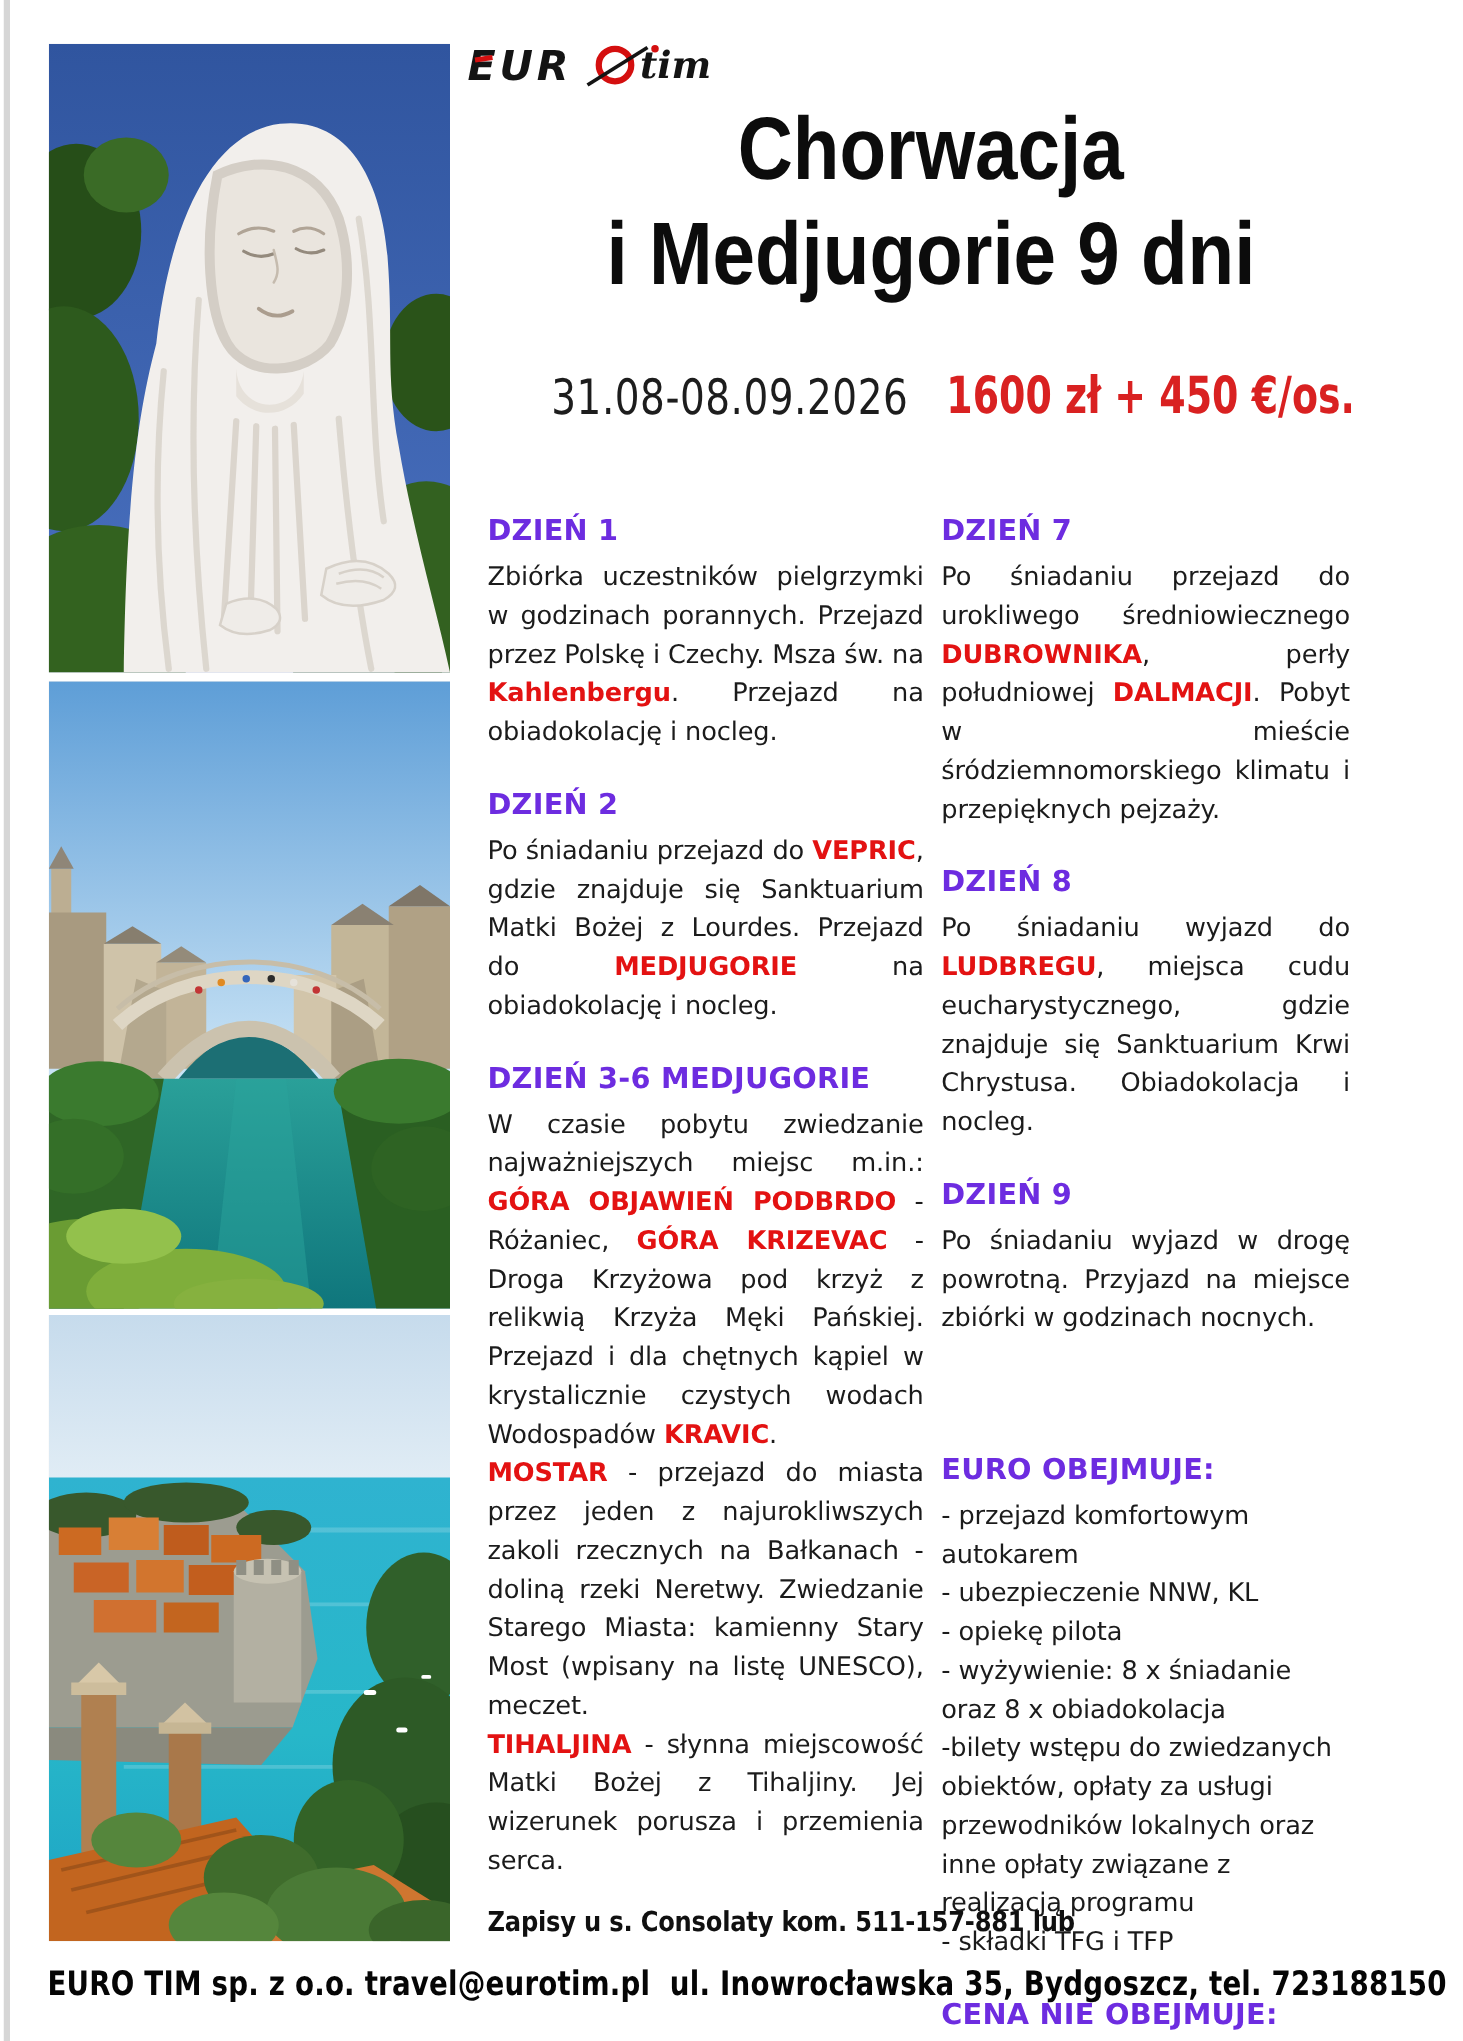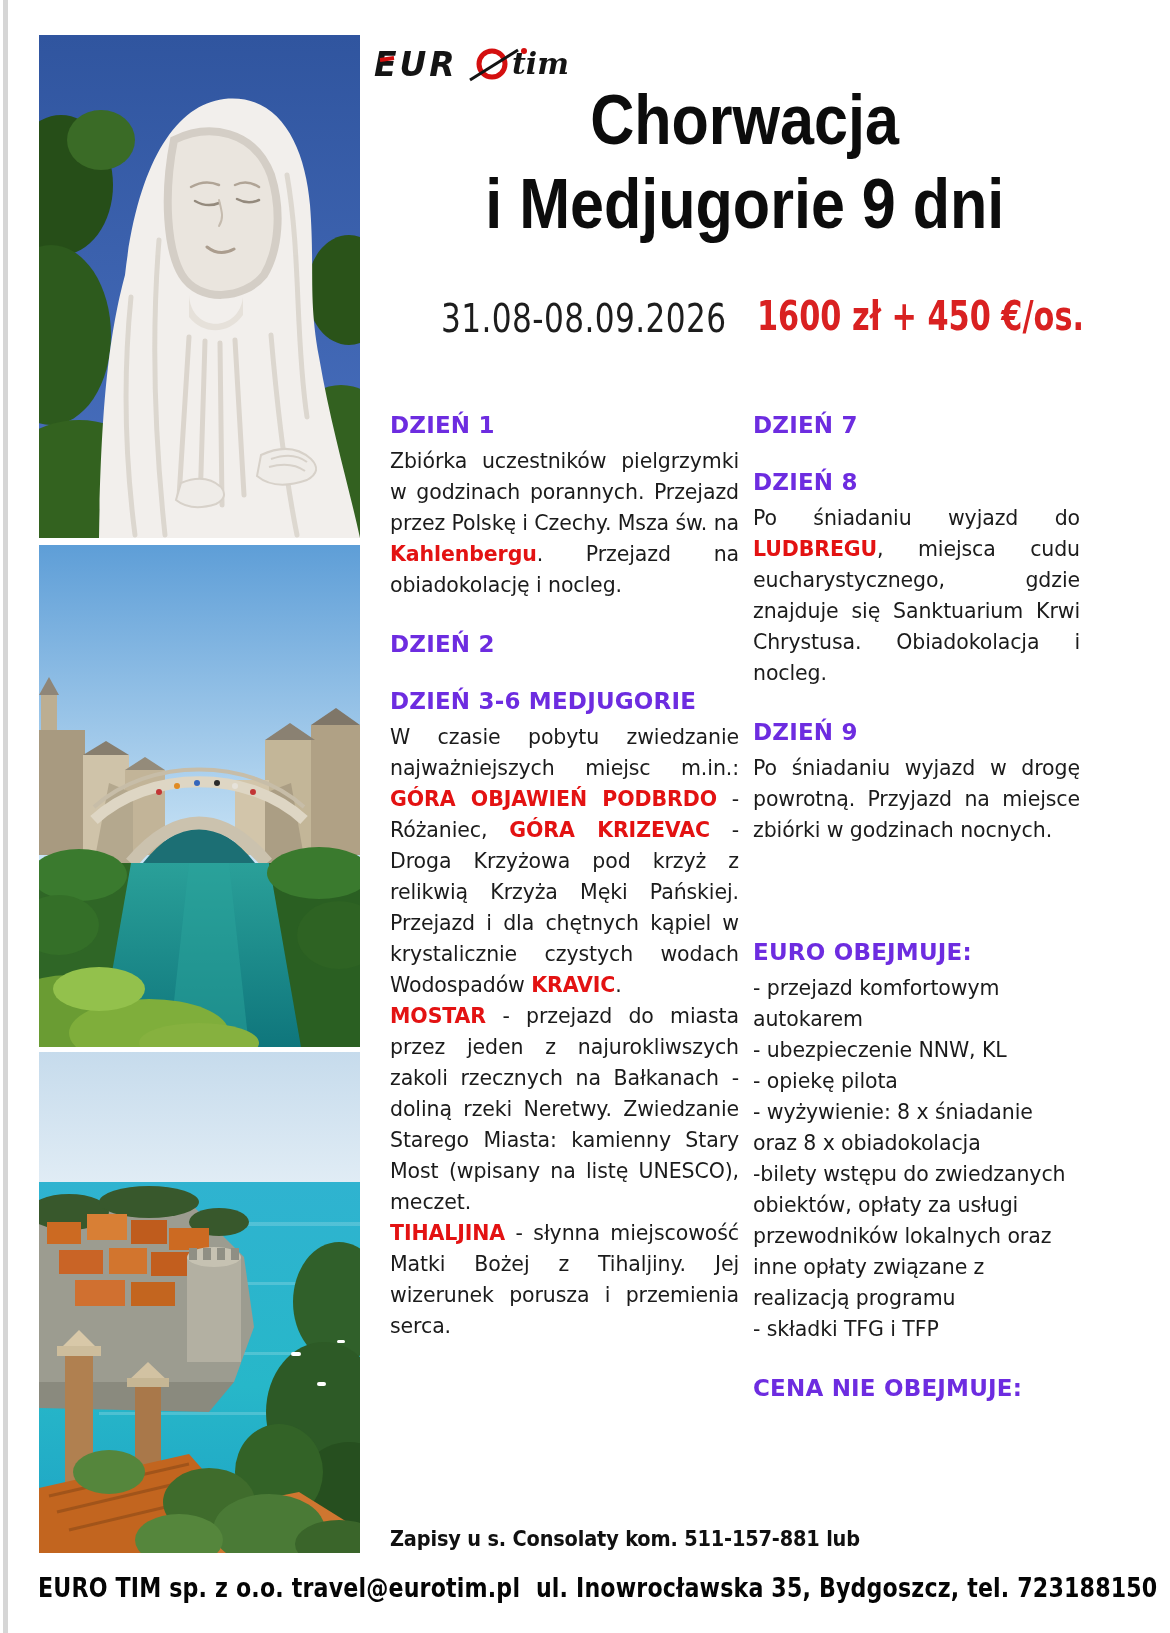--- a/index.html
+++ b/index.html
@@ -11,21 +11,21 @@
   .edge-line{position:absolute;left:3px;top:0;width:5px;height:1633px;background:#d6d6d6;}
 
   
   .photo{position:absolute;left:39px;width:321px;overflow:hidden;background:#eee;}
   #photo1{top:35px;height:503px;}
   #photo2{top:545px;height:502px;}
   #photo3{top:1052px;height:501px;}
   .photo svg{display:block;width:100%;height:100%;}
 
   
-  .logo{position:absolute;left:372px;top:38px;width:230px;height:54px;}
+  .logo{position:absolute;left:372px;top:26px;width:230px;height:54px;}
 
   
   .title{
     position:absolute;left:390px;top:78px;width:710px;text-align:center;
     font-family:Liberation Sans, sans-serif;font-weight:700;
     font-size:71px;line-height:84px;color:#0c0c0c;
   }
   .title .tline{display:inline-block;transform:scaleX(.86);transform-origin:50% 50%;white-space:nowrap;}
 
   
@@ -288,31 +288,33 @@
 <div class="date">31.08-08.09.2026</div>
 <div class="price">1600 zł + 450 €/os.</div>
 
 <div class="col col-left">
     <div class="section">
       <h3 class="heading">DZIEŃ 1</h3>
       <p class="para"><span>Zbiórka uczestników pielgrzymki w godzinach porannych. Przejazd przez Polskę i Czechy. Msza św. na </span><span class="hl">Kahlenbergu</span><span>. Przejazd na obiadokolację i nocleg.</span></p>
     </div>
     <div class="section">
       <h3 class="heading">DZIEŃ 2</h3>
+      <p class="para"><span>Po śniadaniu przejazd do </span><span class="hl">VEPRIC</span><span>, gdzie znajduje się Sanktuarium Matki Bożej z Lourdes. Przejazd do </span><span class="hl">MEDJUGORIE</span><span> na obiadokolację i nocleg.</span></p>
     </div>
     <div class="section">
       <h3 class="heading">DZIEŃ 3-6 MEDJUGORIE</h3>
       <p class="para"><span>W czasie pobytu zwiedzanie najważniejszych miejsc m.in.: </span><span class="hl">GÓRA OBJAWIEŃ PODBRDO</span><span> - Różaniec, </span><span class="hl">GÓRA KRIZEVAC</span><span> - Droga Krzyżowa pod krzyż z relikwią Krzyża Męki Pańskiej. Przejazd i dla chętnych kąpiel w krystalicznie czystych wodach Wodospadów </span><span class="hl">KRAVIC</span><span>.</span></p>
       <p class="para"><span class="hl">MOSTAR</span><span> - przejazd do miasta przez jeden z najurokliwszych zakoli rzecznych na Bałkanach - doliną rzeki Neretwy. Zwiedzanie Starego Miasta: kamienny Stary Most (wpisany na listę UNESCO), meczet.</span></p>
       <p class="para"><span class="hl">TIHALJINA</span><span> - słynna miejscowość Matki Bożej z Tihaljiny. Jej wizerunek porusza i przemienia serca.</span></p>
     </div>
   </div>
 <div class="col col-right">
     <div class="section">
       <h3 class="heading">DZIEŃ 7</h3>
+      <p class="para"><span>Po śniadaniu przejazd do urokliwego średniowiecznego </span><span class="hl">DUBROWNIKA</span><span>, perły południowej </span><span class="hl">DALMACJI</span><span>. Pobyt w mieście śródziemnomorskiego klimatu i przepięknych pejzaży.</span></p>
     </div>
     <div class="section">
       <h3 class="heading">DZIEŃ 8</h3>
       <p class="para"><span>Po śniadaniu wyjazd do </span><span class="hl">LUDBREGU</span><span>, miejsca cudu eucharystycznego, gdzie znajduje się Sanktuarium Krwi Chrystusa. Obiadokolacja i nocleg.</span></p>
     </div>
     <div class="section">
       <h3 class="heading">DZIEŃ 9</h3>
       <p class="para"><span>Po śniadaniu wyjazd w drogę powrotną. Przyjazd na miejsce zbiórki w godzinach nocnych.</span></p>
     </div>
     <div class="section gap-large">

